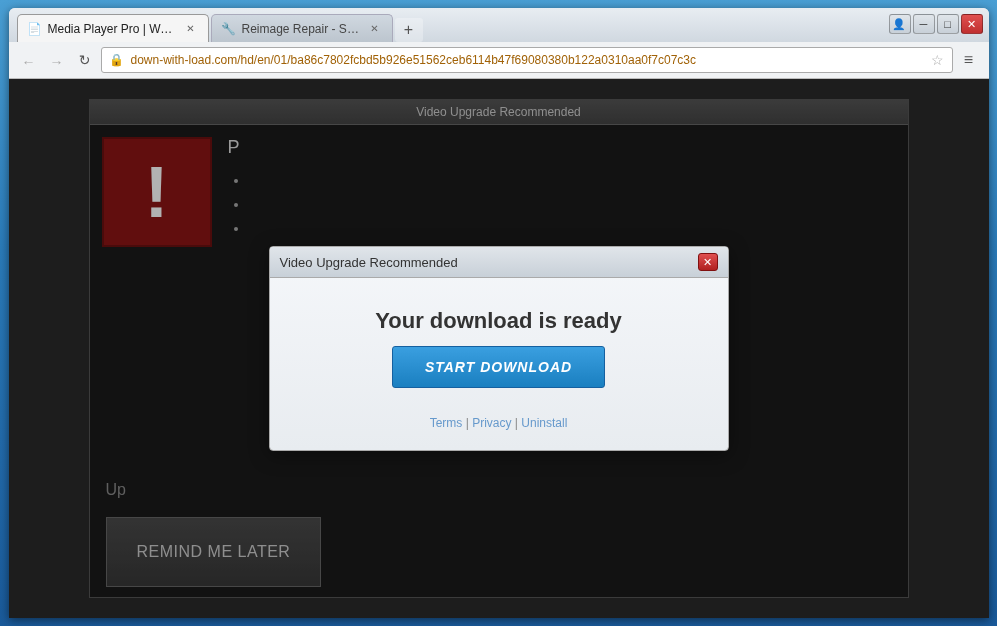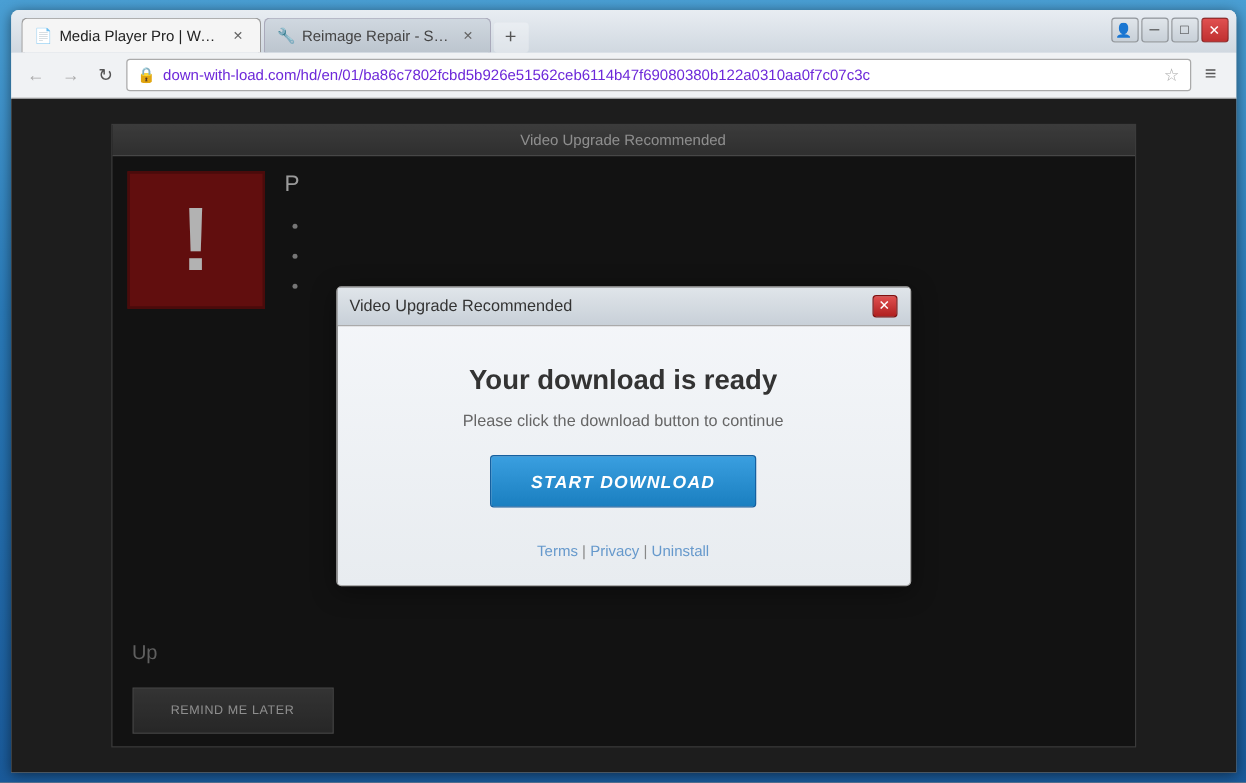--- a/index.html
+++ b/index.html
@@ -161,21 +161,21 @@
       font-size: 12px;
       color: #333;
       display: flex;
       align-items: center;
       gap: 6px;
     }
 
     .address-text {
       flex: 1;
       font-size: 12px;
-      color: #6d28d9;
+      color: #a16207;
       overflow: hidden;
       text-overflow: ellipsis;
       white-space: nowrap;
     }
 
     .star-icon {
       font-size: 14px;
       color: #aaa;
       cursor: pointer;
     }
@@ -273,25 +273,25 @@
     }
 
     .panel-footer {
       display: flex;
       padding: 10px 16px;
       gap: 8px;
       align-items: center;
     }
 
     .footer-btn {
-      padding: 12px 30px;
+      padding: 25px 30px;
       border: 1px solid #666;
       background: linear-gradient(180deg, #4a4a4a, #383838);
       color: #ccc;
-      font-size: 10px;
+      font-size: 16px;
       letter-spacing: 0.5px;
       cursor: pointer;
       text-transform: uppercase;
     }
 
     .footer-btn-install {
       margin-left: auto;
     }
 
     
@@ -468,21 +468,20 @@
 
         <div class="dialog-titlebar">
           <span class="dialog-title">Video Upgrade Recommended</span>
           <div class="dialog-close-btn">
             <span>✕</span>
           </div>
         </div>
 
         <div class="dialog-body">
           <div class="dialog-heading">Your download is ready</div>
-          <div class="dialog-subtext">Please click the download button to continue</div>
 
           <button class="start-download-btn">START DOWNLOAD</button>
 
           <div class="dialog-links">
             <a href="#">Terms</a>
             <span>|</span>
             <a href="#">Privacy</a>
             <span>|</span>
             <a href="#">Uninstall</a>
           </div>

